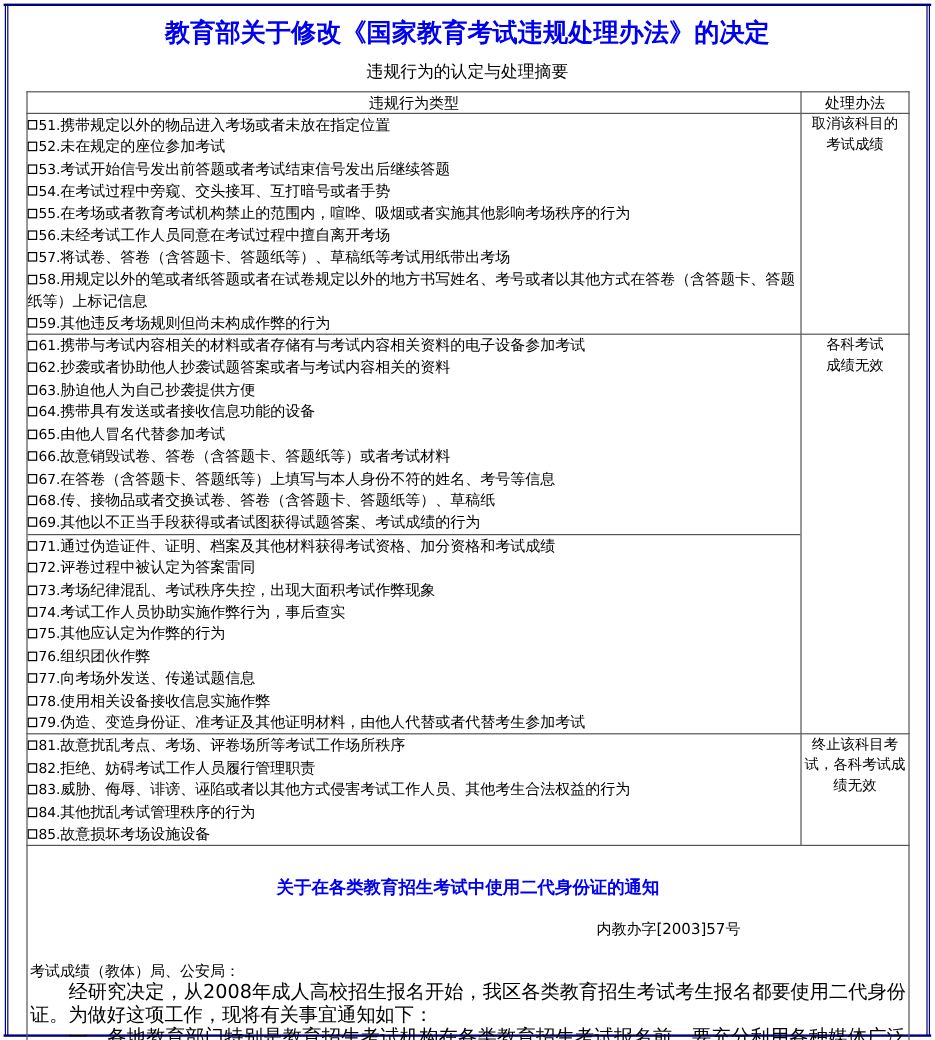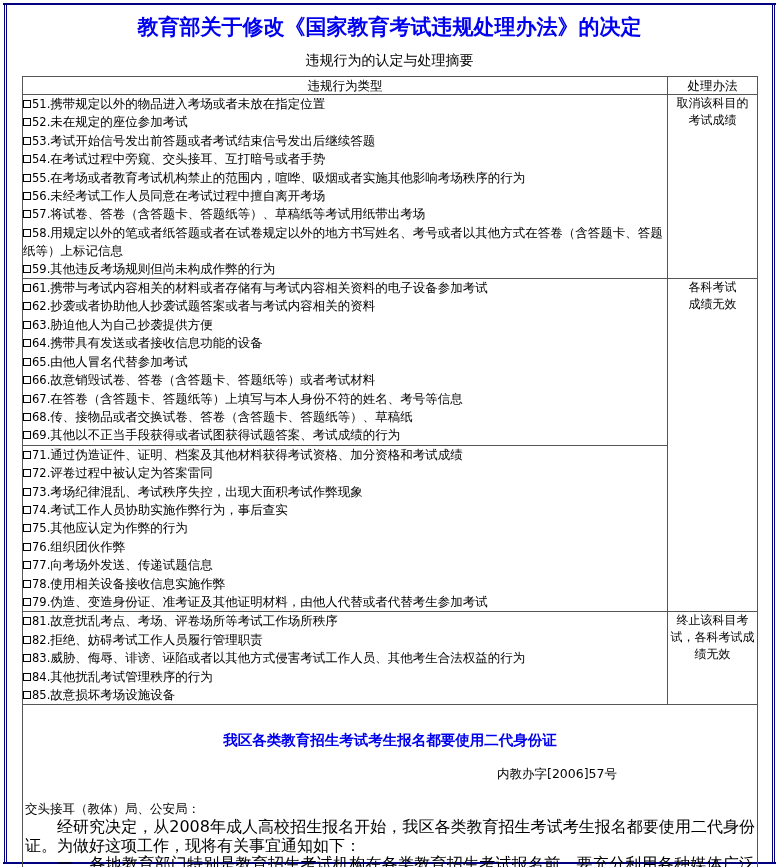--- a/index.html
+++ b/index.html
@@ -264,23 +264,23 @@
               <div>终止该科目考</div>
               <div>试，各科考试成</div>
               <div>绩无效</div>
             </td>
           </tr>
         </tbody>
     </table>
   </div>
 
   <div class="notice-box">
-    <div class="notice-title">我区各类教育招生考试考生报名都要使用二代身份证</div>
-    <div class="notice-docnum">内教办字[2006]57号</div>
-    <div class="notice-to">交头接耳（教体）局、公安局：</div>
+    <div class="notice-title">关于在各类教育招生考试中使用二代身份证的通知</div>
+    <div class="notice-docnum">内教办字[2003]57号</div>
+    <div class="notice-to">考试成绩（教体）局、公安局：</div>
     <div class="notice-body" id="notice-body">
         <p>经研究决定，从2008年成人高校招生报名开始，我区各类教育招生考试考生报名都要使用二代身份证。为做好这项工作，现将有关事宜通知如下：</p>
         <p>一、各地教育部门特别是教育招生考试机构在各类教育招生考试报名前，要充分利用各种媒体广泛宣传，使考生知晓使用二代身份证报名的目的和重要意义，提醒未办理二代身份证的考生提前到当地公安部门办理。</p>
       </div>
 
   </div>
 
 </div>
 
 </body></html>

